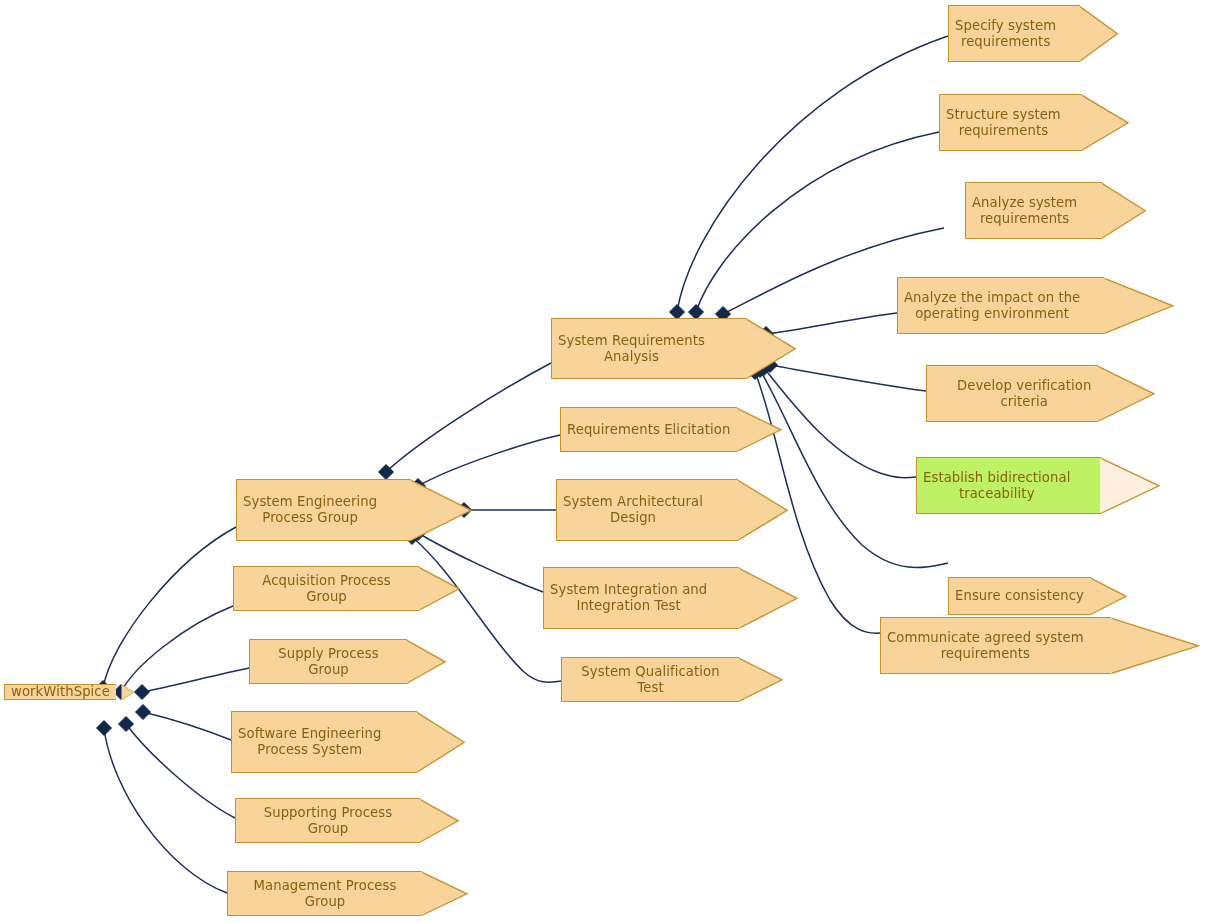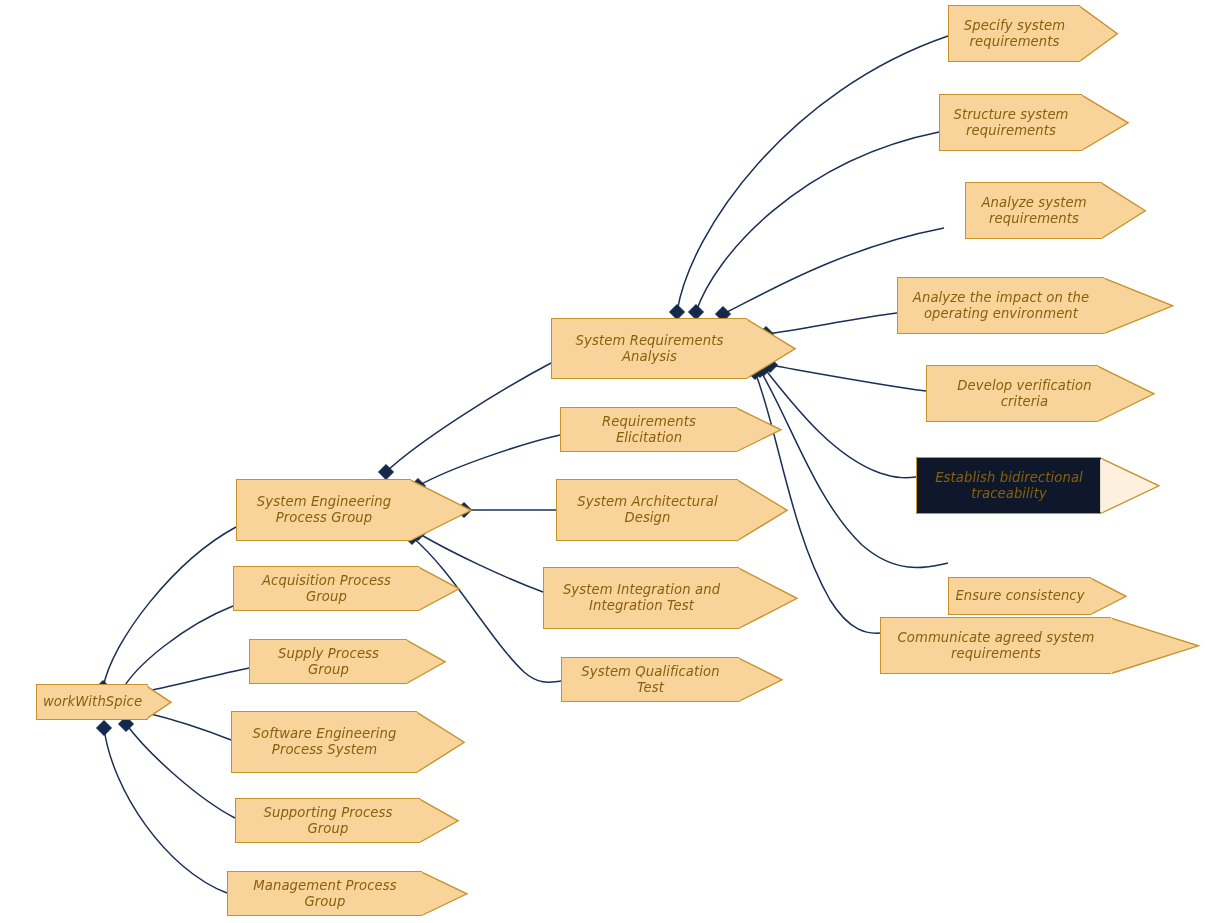--- a/index.html
+++ b/index.html
@@ -30,34 +30,33 @@
     left: 0;
     top: 0;
     width: 1206px;
     height: 923px;
   }
   .node {
     position: absolute;
     box-sizing: border-box;
     display: flex;
     align-items: center;
-    justify-content: center;
+    justify-content: flex-start;
     text-align: center;
     color: #87600f;
     font-size: 13.2px;
     line-height: 15.6px;
     letter-spacing: 0.1px;
     white-space: pre-line;
     background: #f8d49a;
     border: 1.4px solid #c8912b;
     padding-right: 0px;
-    font-style: italic;
   }
   .node.highlight {
-    background: #0f172a;
+    background: #bef264;
   }
   .node-label {
     display: block;
     padding: 0 6px;
     position: relative;
     z-index: 2;
   }
   
   .tip {
     position: absolute;
@@ -144,21 +143,21 @@
       <polygon points="677,304.5 684.5,312 677,319.5 669.5,312" fill="#13284b" stroke="#13284b" stroke-width="1"></polygon>
       <polygon points="696,304.5 703.5,312 696,319.5 688.5,312" fill="#13284b" stroke="#13284b" stroke-width="1"></polygon>
       <polygon points="723,306.5 730.5,314 723,321.5 715.5,314" fill="#13284b" stroke="#13284b" stroke-width="1"></polygon>
       <polygon points="766,326.5 773.5,334 766,341.5 758.5,334" fill="#13284b" stroke="#13284b" stroke-width="1"></polygon>
       <polygon points="770,357.5 777.5,365 770,372.5 762.5,365" fill="#13284b" stroke="#13284b" stroke-width="1"></polygon>
       <polygon points="764,360.5 771.5,368 764,375.5 756.5,368" fill="#13284b" stroke="#13284b" stroke-width="1"></polygon>
       <polygon points="760,362.5 767.5,370 760,377.5 752.5,370" fill="#13284b" stroke="#13284b" stroke-width="1"></polygon>
       <polygon points="755,364.5 762.5,372 755,379.5 747.5,372" fill="#13284b" stroke="#13284b" stroke-width="1"></polygon>
     </svg>
   <div id="node-layer">
-      <div class="node" style="left: 36px; top: 684px; width: 112px; height: 36px; border-right: none;"><span class="node-label">workWithSpice</span><svg class="tip" width="27" height="35" viewBox="0 0 27 35">
+      <div class="node" style="left: 4px; top: 684px; width: 112px; height: 16px; border-right: none;"><span class="node-label">workWithSpice</span><svg class="tip" width="27" height="35" viewBox="0 0 27 35">
           <path d="M 0,1.4 L 24,17.4 L 0,33.4" fill="#f8d49a" stroke="#c8912b" stroke-width="1.4" stroke-linejoin="miter"></path>
           <line x1="0" y1="2.3" x2="0" y2="32.5" stroke="#f8d49a" stroke-width="2.2"></line>
         </svg></div>
       <div class="node" style="left: 236px; top: 479px; width: 175px; height: 62px; border-right: none;"><span class="node-label">System Engineering
 Process Group</span><svg class="tip" width="65" height="65" viewBox="0 0 65 65">
           <path d="M 0,1.4 L 62,32.4 L 0,63.4" fill="#f8d49a" stroke="#c8912b" stroke-width="1.4" stroke-linejoin="miter"></path>
           <line x1="0" y1="2.3" x2="0" y2="62.5" stroke="#f8d49a" stroke-width="2.2"></line>
         </svg></div>
       <div class="node" style="left: 233px; top: 566px; width: 186px; height: 45px; border-right: none;"><span class="node-label">Acquisition Process Group</span><svg class="tip" width="45" height="48" viewBox="0 0 45 48">
           <path d="M 0,1.4 L 42,23.9 L 0,46.4" fill="#f8d49a" stroke="#c8912b" stroke-width="1.4" stroke-linejoin="miter"></path>

